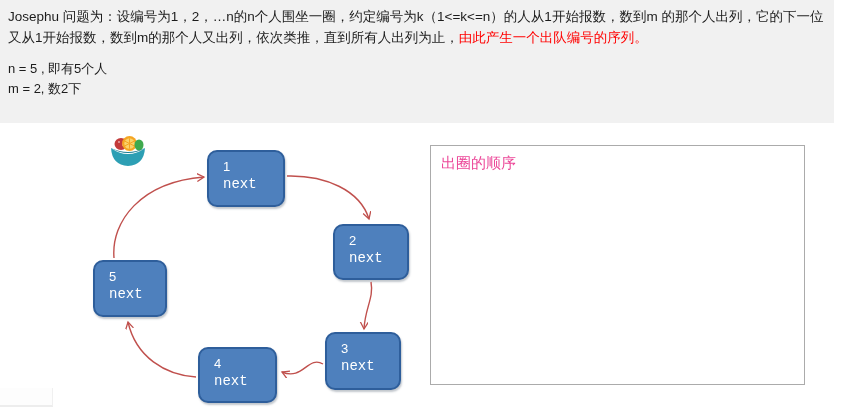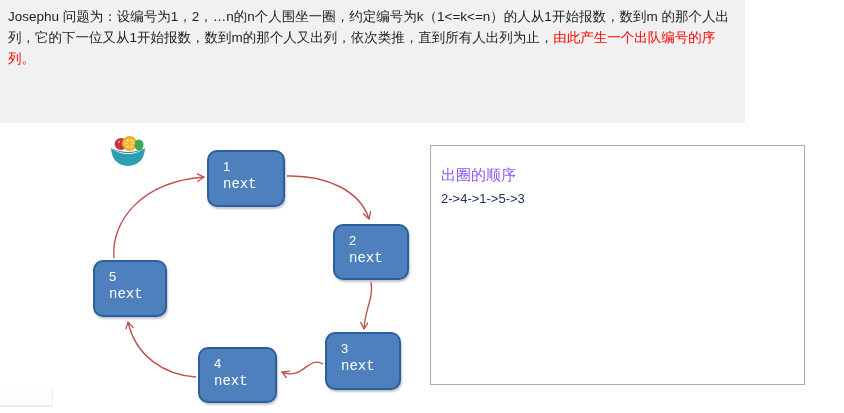--- a/index.html
+++ b/index.html
@@ -5,21 +5,21 @@
   html,body{margin:0;padding:0;background:#fff;}
   .screen{
     position:relative;
     width:844px;height:413px;
     background:#ffffff;
     overflow:hidden;
     font-family:"Liberation Sans","DejaVu Sans",sans-serif;
   }
   
   .header{
-    position:absolute;left:0;top:0;width:745px;height:123px;
+    position:absolute;left:0;top:0;width:834px;height:123px;
     background:#f1f1f1;
     box-sizing:border-box;
     padding:6px 8px 0 8px;
     color:#1c1c1c;
   }
   .problem-text{
     font-size:13.5px;line-height:21px;margin:0;
     letter-spacing:0;
   }
   .problem-text .hl{color:#ff0000;}
@@ -46,39 +46,41 @@
   
   .arrows{position:absolute;left:0;top:0;width:844px;height:413px;pointer-events:none;}
   
   .panel{
     position:absolute;left:430px;top:145px;width:375px;height:240px;
     background:#ffffff;
     border:1px solid #ababab;
     box-sizing:border-box;
     padding:8px 10px;
   }
-  .panel-title{font-size:15px;color:#8b5cf6;margin:12px 0 6px 0;}
+  .panel-title{font-size:15px;color:#ec4899;margin:0 0 6px 0;}
   .panel-seq{font-size:13px;color:#1f3060;margin:0;}
   
   .logo{position:absolute;left:110px;top:135px;width:36px;height:34px;}
   
   .canvas-corner{
     position:absolute;left:0px;top:388px;width:52px;height:17px;
     border-right:1px solid #f0f0f0;border-bottom:2px solid #ededed;
     background:#fdfdfd;
   }
 </style>
 </head>
 <body>
 
 <div class="screen">
 
   <div class="header">
     <p class="problem-text"><span>Josephu 问题为：设编号为1，2，…n的n个人围坐一圈，约定编号为k（1&lt;=k&lt;=n）的人从1开始报数，数到m 的那个人出列，它的下一位又从1开始报数，数到m的那个人又出列，依次类推，直到所有人出列为止，</span><span class="hl">由此产生一个出队编号的序列。</span></p>
     <div class="params">
+      <div>n = 5 , 即有5个人</div>
+      <div>m = 2, 数2下</div>
     </div>
   </div>
 
   <svg class="logo" viewBox="0 0 36 34">
     <ellipse cx="11" cy="9" rx="6.5" ry="6" fill="#c23b3b"></ellipse>
     <circle cx="9" cy="7" r="0.9" fill="#e8b4b4"></circle>
     <circle cx="13" cy="10" r="0.9" fill="#e8b4b4"></circle>
     <circle cx="19.5" cy="8.5" r="7.5" fill="#f5a623"></circle>
     <circle cx="19.5" cy="8.5" r="5.2" fill="#fbd36b"></circle>
     <path d="M19.5,8.5 L19.5,3.3 M19.5,8.5 L24.5,6 M19.5,8.5 L24.5,11 M19.5,8.5 L19.5,13.7 M19.5,8.5 L14.5,11 M19.5,8.5 L14.5,6" stroke="#f5a623" stroke-width="1" fill="none"></path>
@@ -116,18 +118,17 @@
     </defs>
     <path d="M 287,176 C 325,175 360,190 369,219" fill="none" stroke="#c0504d" stroke-width="1.4" marker-end="url(#ah)"></path>
     <path d="M 371,282 C 374,298 365,308 364,329" fill="none" stroke="#c0504d" stroke-width="1.4" marker-end="url(#ah)"></path>
     <path d="M 323,364 C 308,355 303,381 282,372" fill="none" stroke="#c0504d" stroke-width="1.4" marker-end="url(#ah)"></path>
     <path d="M 196,377 C 165,375 136,357 128,322" fill="none" stroke="#c0504d" stroke-width="1.4" marker-end="url(#ah)"></path>
     <path d="M 114,258 C 111,222 140,182 204,177" fill="none" stroke="#c0504d" stroke-width="1.4" marker-end="url(#ah)"></path>
   </svg>
 
   <div class="panel">
     <p class="panel-title">出圈的顺序</p>
-    <p class="panel-seq">2-&gt;4-&gt;1-&gt;5-&gt;3</p>
   </div>
 
   <div class="canvas-corner"></div>
 
 </div>
 
 </body></html>

